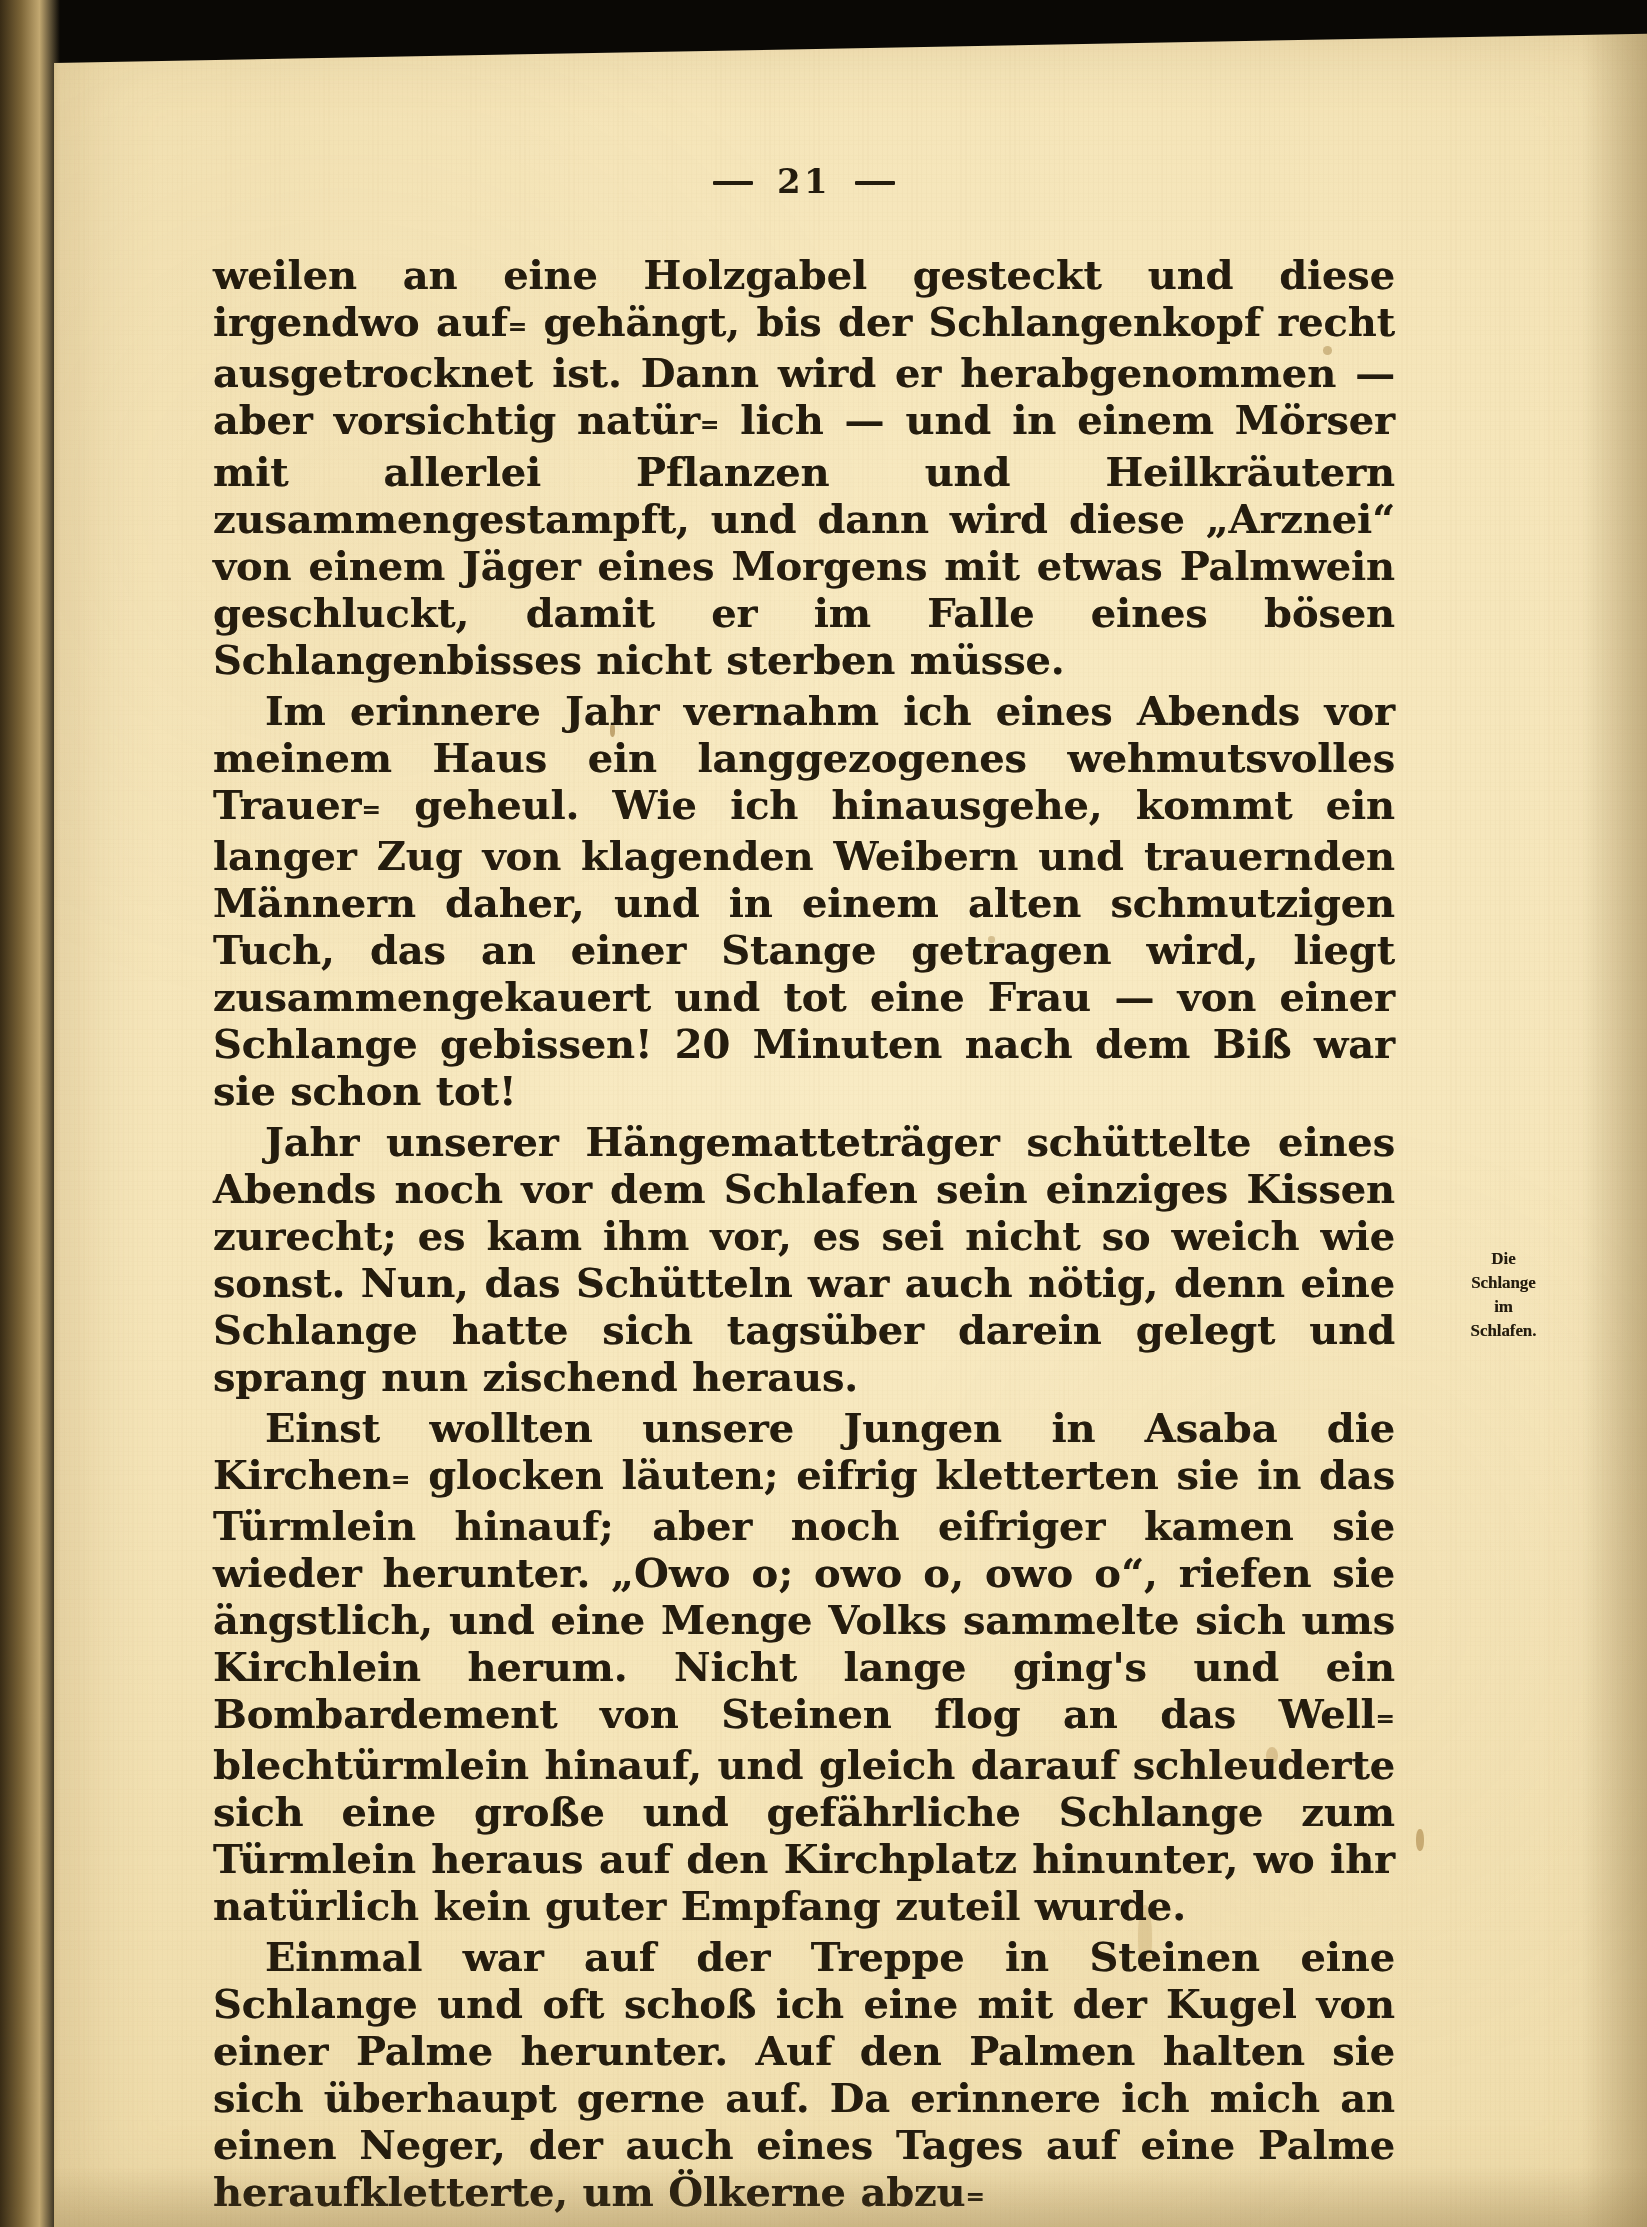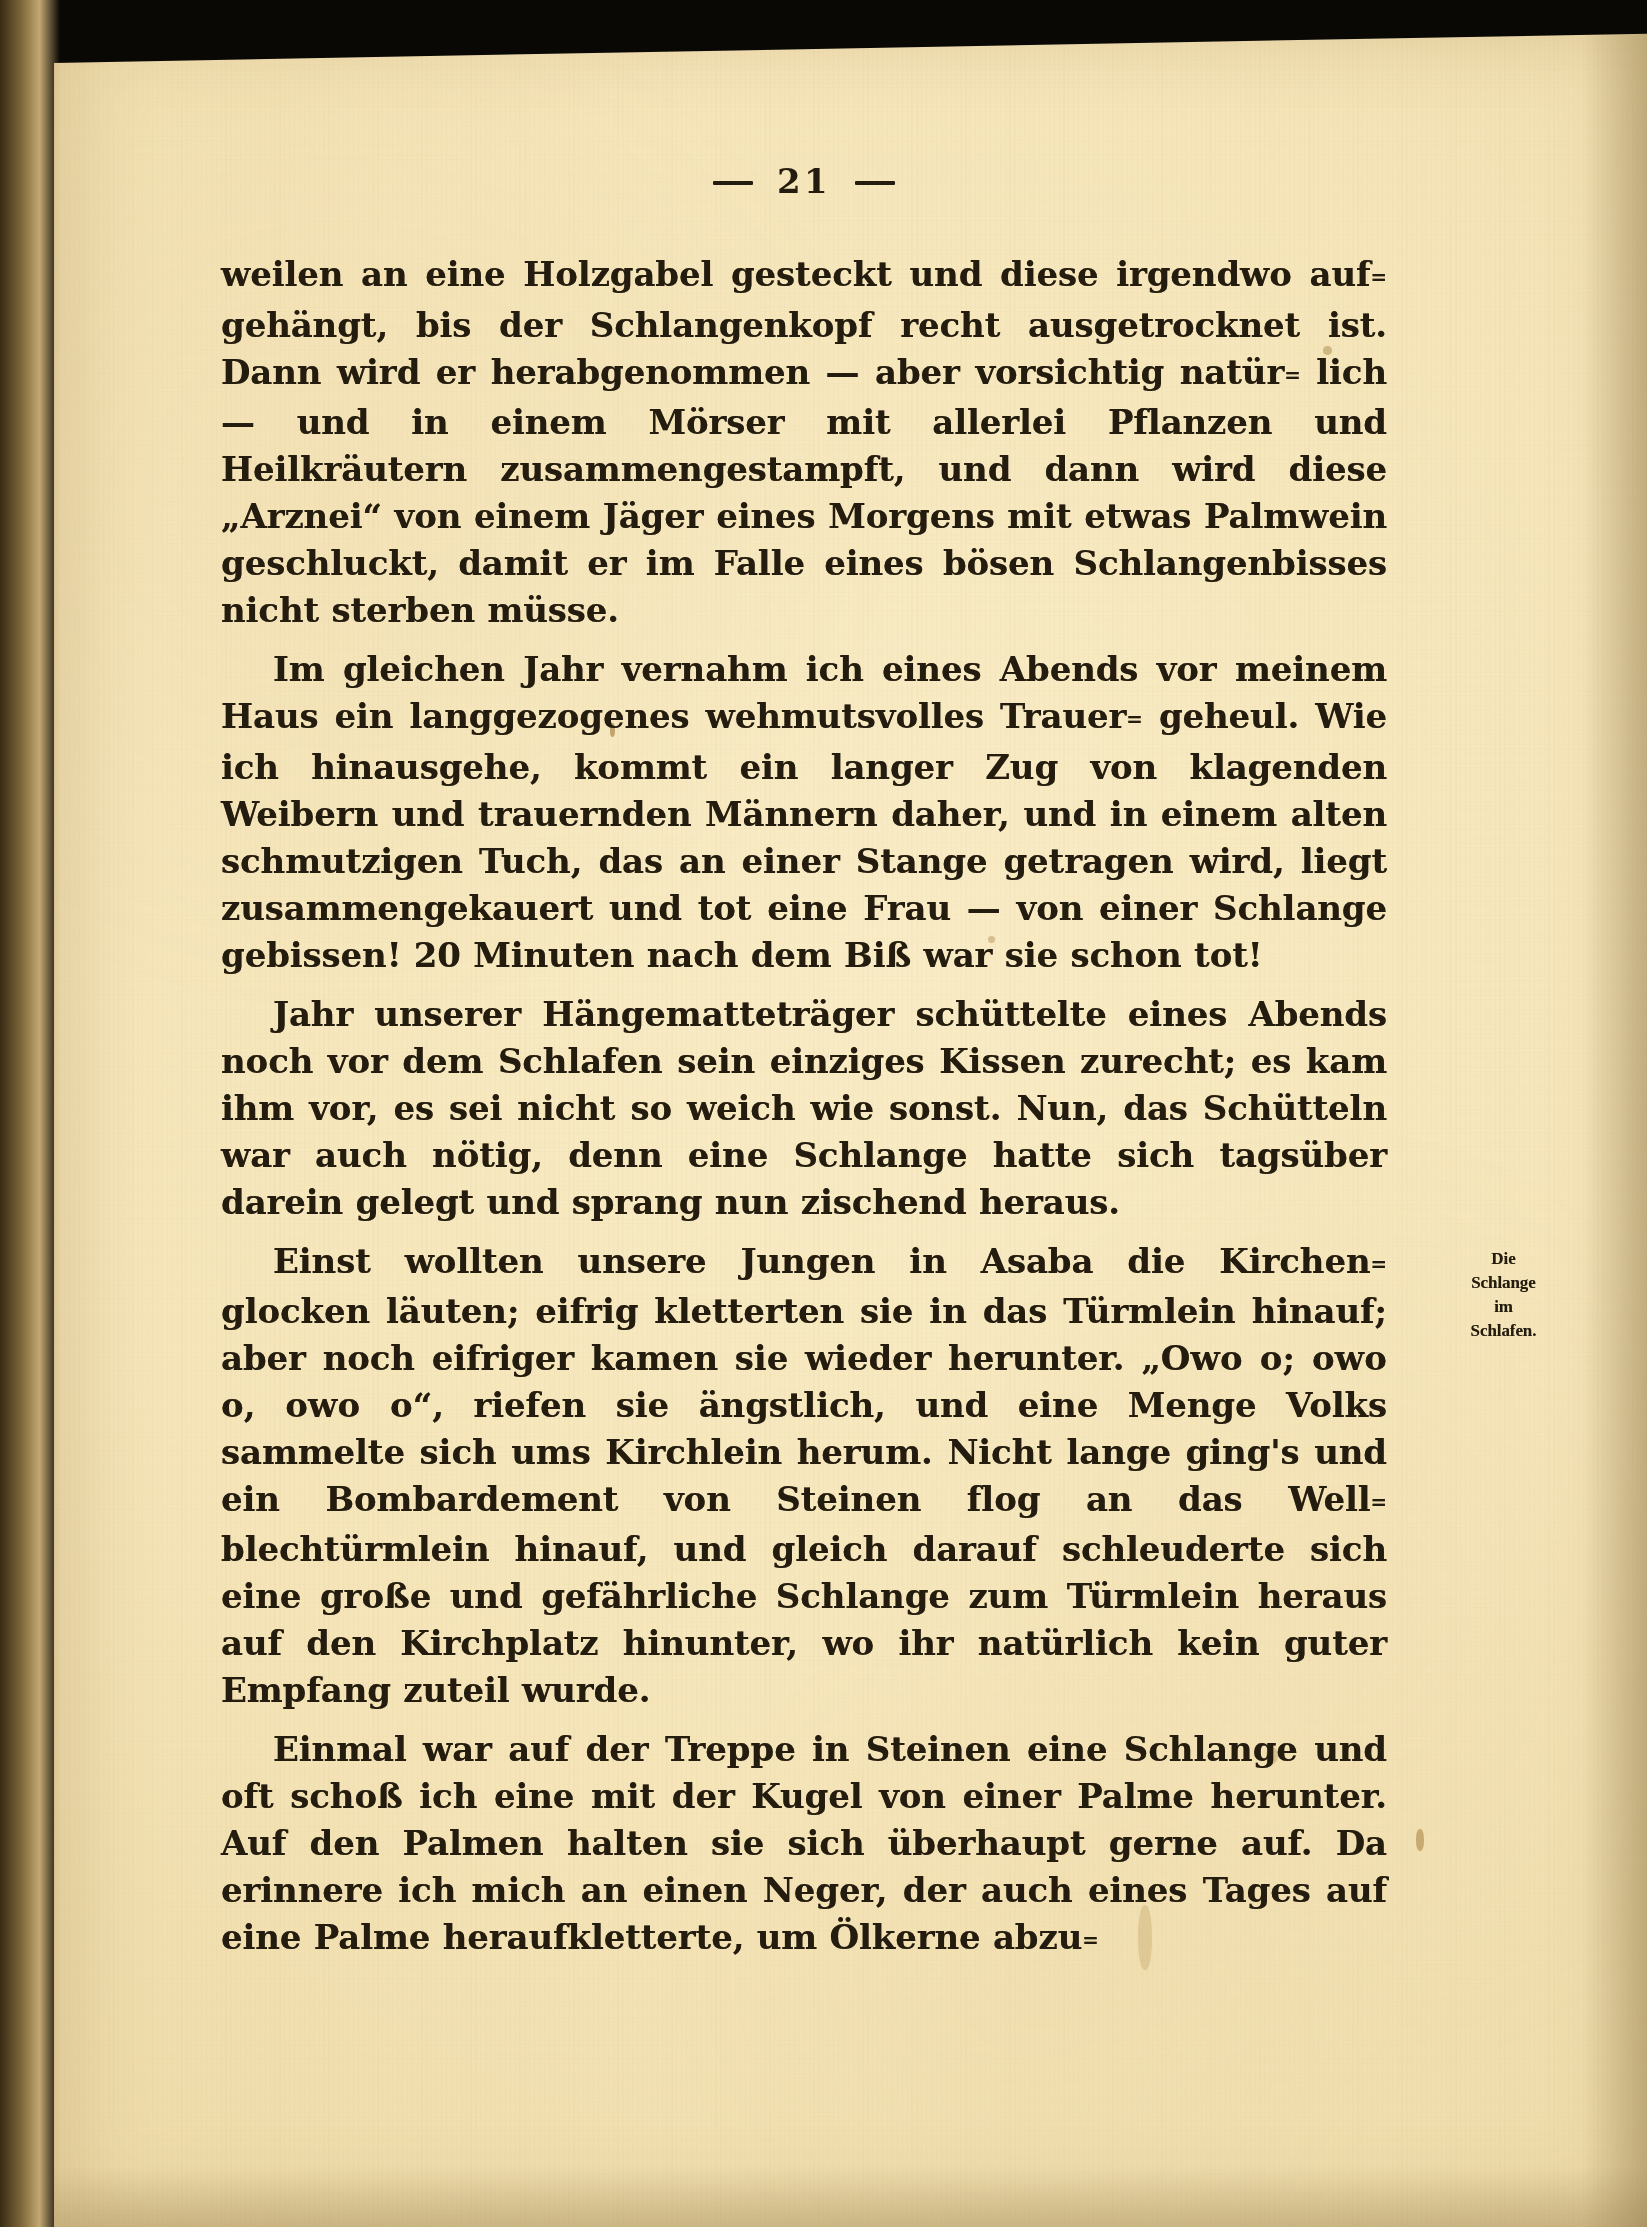--- a/index.html
+++ b/index.html
@@ -74,24 +74,24 @@
     color:#241c0e;
     font-weight:600;
   }
   .folio .rule{
     display:inline-block;width:40px;height:3.8px;background:#241c0e;
     vertical-align:.26em;border-radius:1.1px;
   }
   .folio .num{margin:0 24px;font-size:34px;}
 
   p.body{
-    margin:12px;
-    font-family:"DejaVu Serif", serif;
-    font-weight:700;
-    font-size:34px;
+    margin:4px;
+    font-family:"DejaVu Serif", serif;
+    font-weight:700;
+    font-size:40px;
     line-height:47px;
     text-align:justify;
     text-justify:inter-word;
     letter-spacing:-.004em;
     word-spacing:.02em;
     color:#241c0e;
     text-shadow:0 0 0.6px rgba(36,28,14,.55);
     -webkit-font-smoothing:none;
   }
   p.body + p.body{ text-indent:52px; }
@@ -165,21 +165,21 @@
       <span>gehängt, bis der Schlangenkopf recht ausgetrocknet ist.</span>
       <span>Dann wird er herabgenommen — aber vorsichtig natür<span class="fhyph">=</span></span>
       <span>lich — und in einem Mörser mit allerlei Pflanzen und</span>
       <span>Heilkräutern zusammengestampft, und dann wird diese</span>
       <span>„Arznei“ von einem Jäger eines Morgens mit etwas</span>
       <span>Palmwein geschluckt, damit er im Falle eines bösen</span>
       <span>Schlangenbisses nicht sterben müsse.</span>
     </p>
 
     <p class="body">
-      <span>Im gleichen Jahr vernahm ich eines Abends vor</span>
+      <span>Im erinnere Jahr vernahm ich eines Abends vor</span>
       <span>meinem Haus ein langgezogenes wehmutsvolles Trauer<span class="fhyph">=</span></span>
       <span>geheul. Wie ich hinausgehe, kommt ein langer Zug von</span>
       <span>klagenden Weibern und trauernden Männern daher, und</span>
       <span>in einem alten schmutzigen Tuch, das an einer Stange</span>
       <span>getragen wird, liegt zusammengekauert und tot eine Frau</span>
       <span>— von einer Schlange gebissen! 20 Minuten nach dem</span>
       <span>Biß war sie schon tot!</span>
     </p>
 
     <p class="body">

